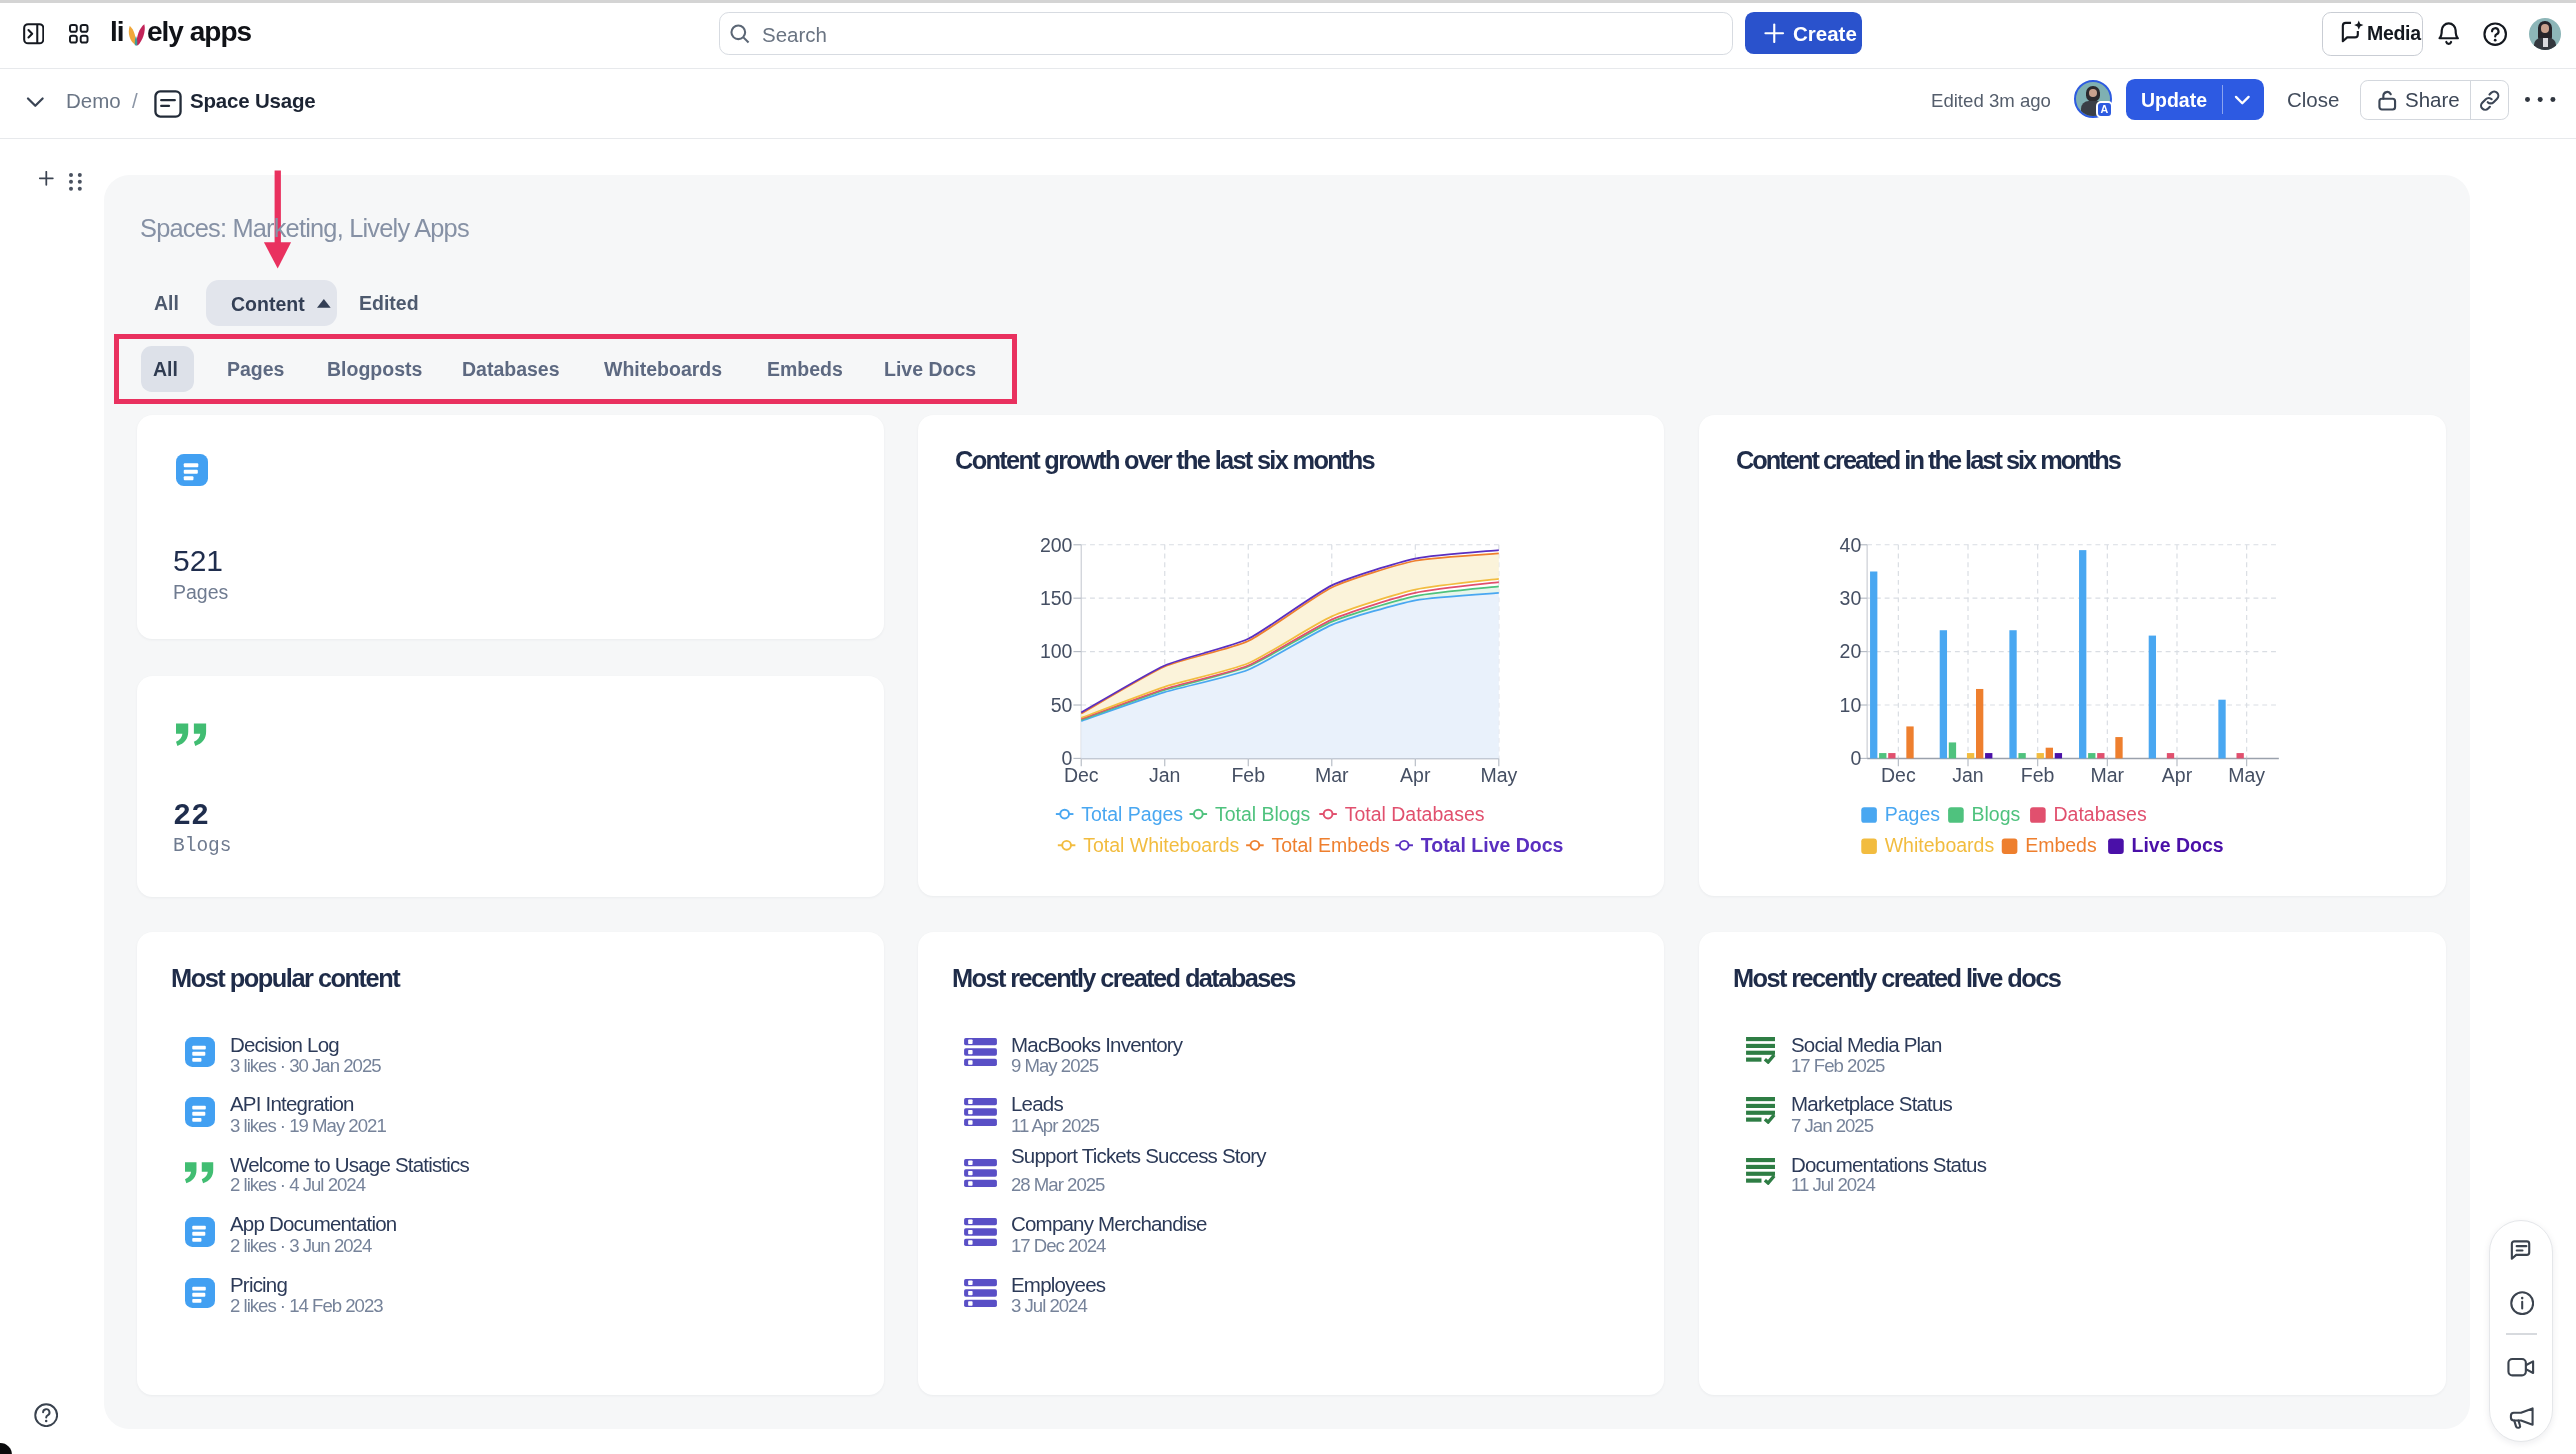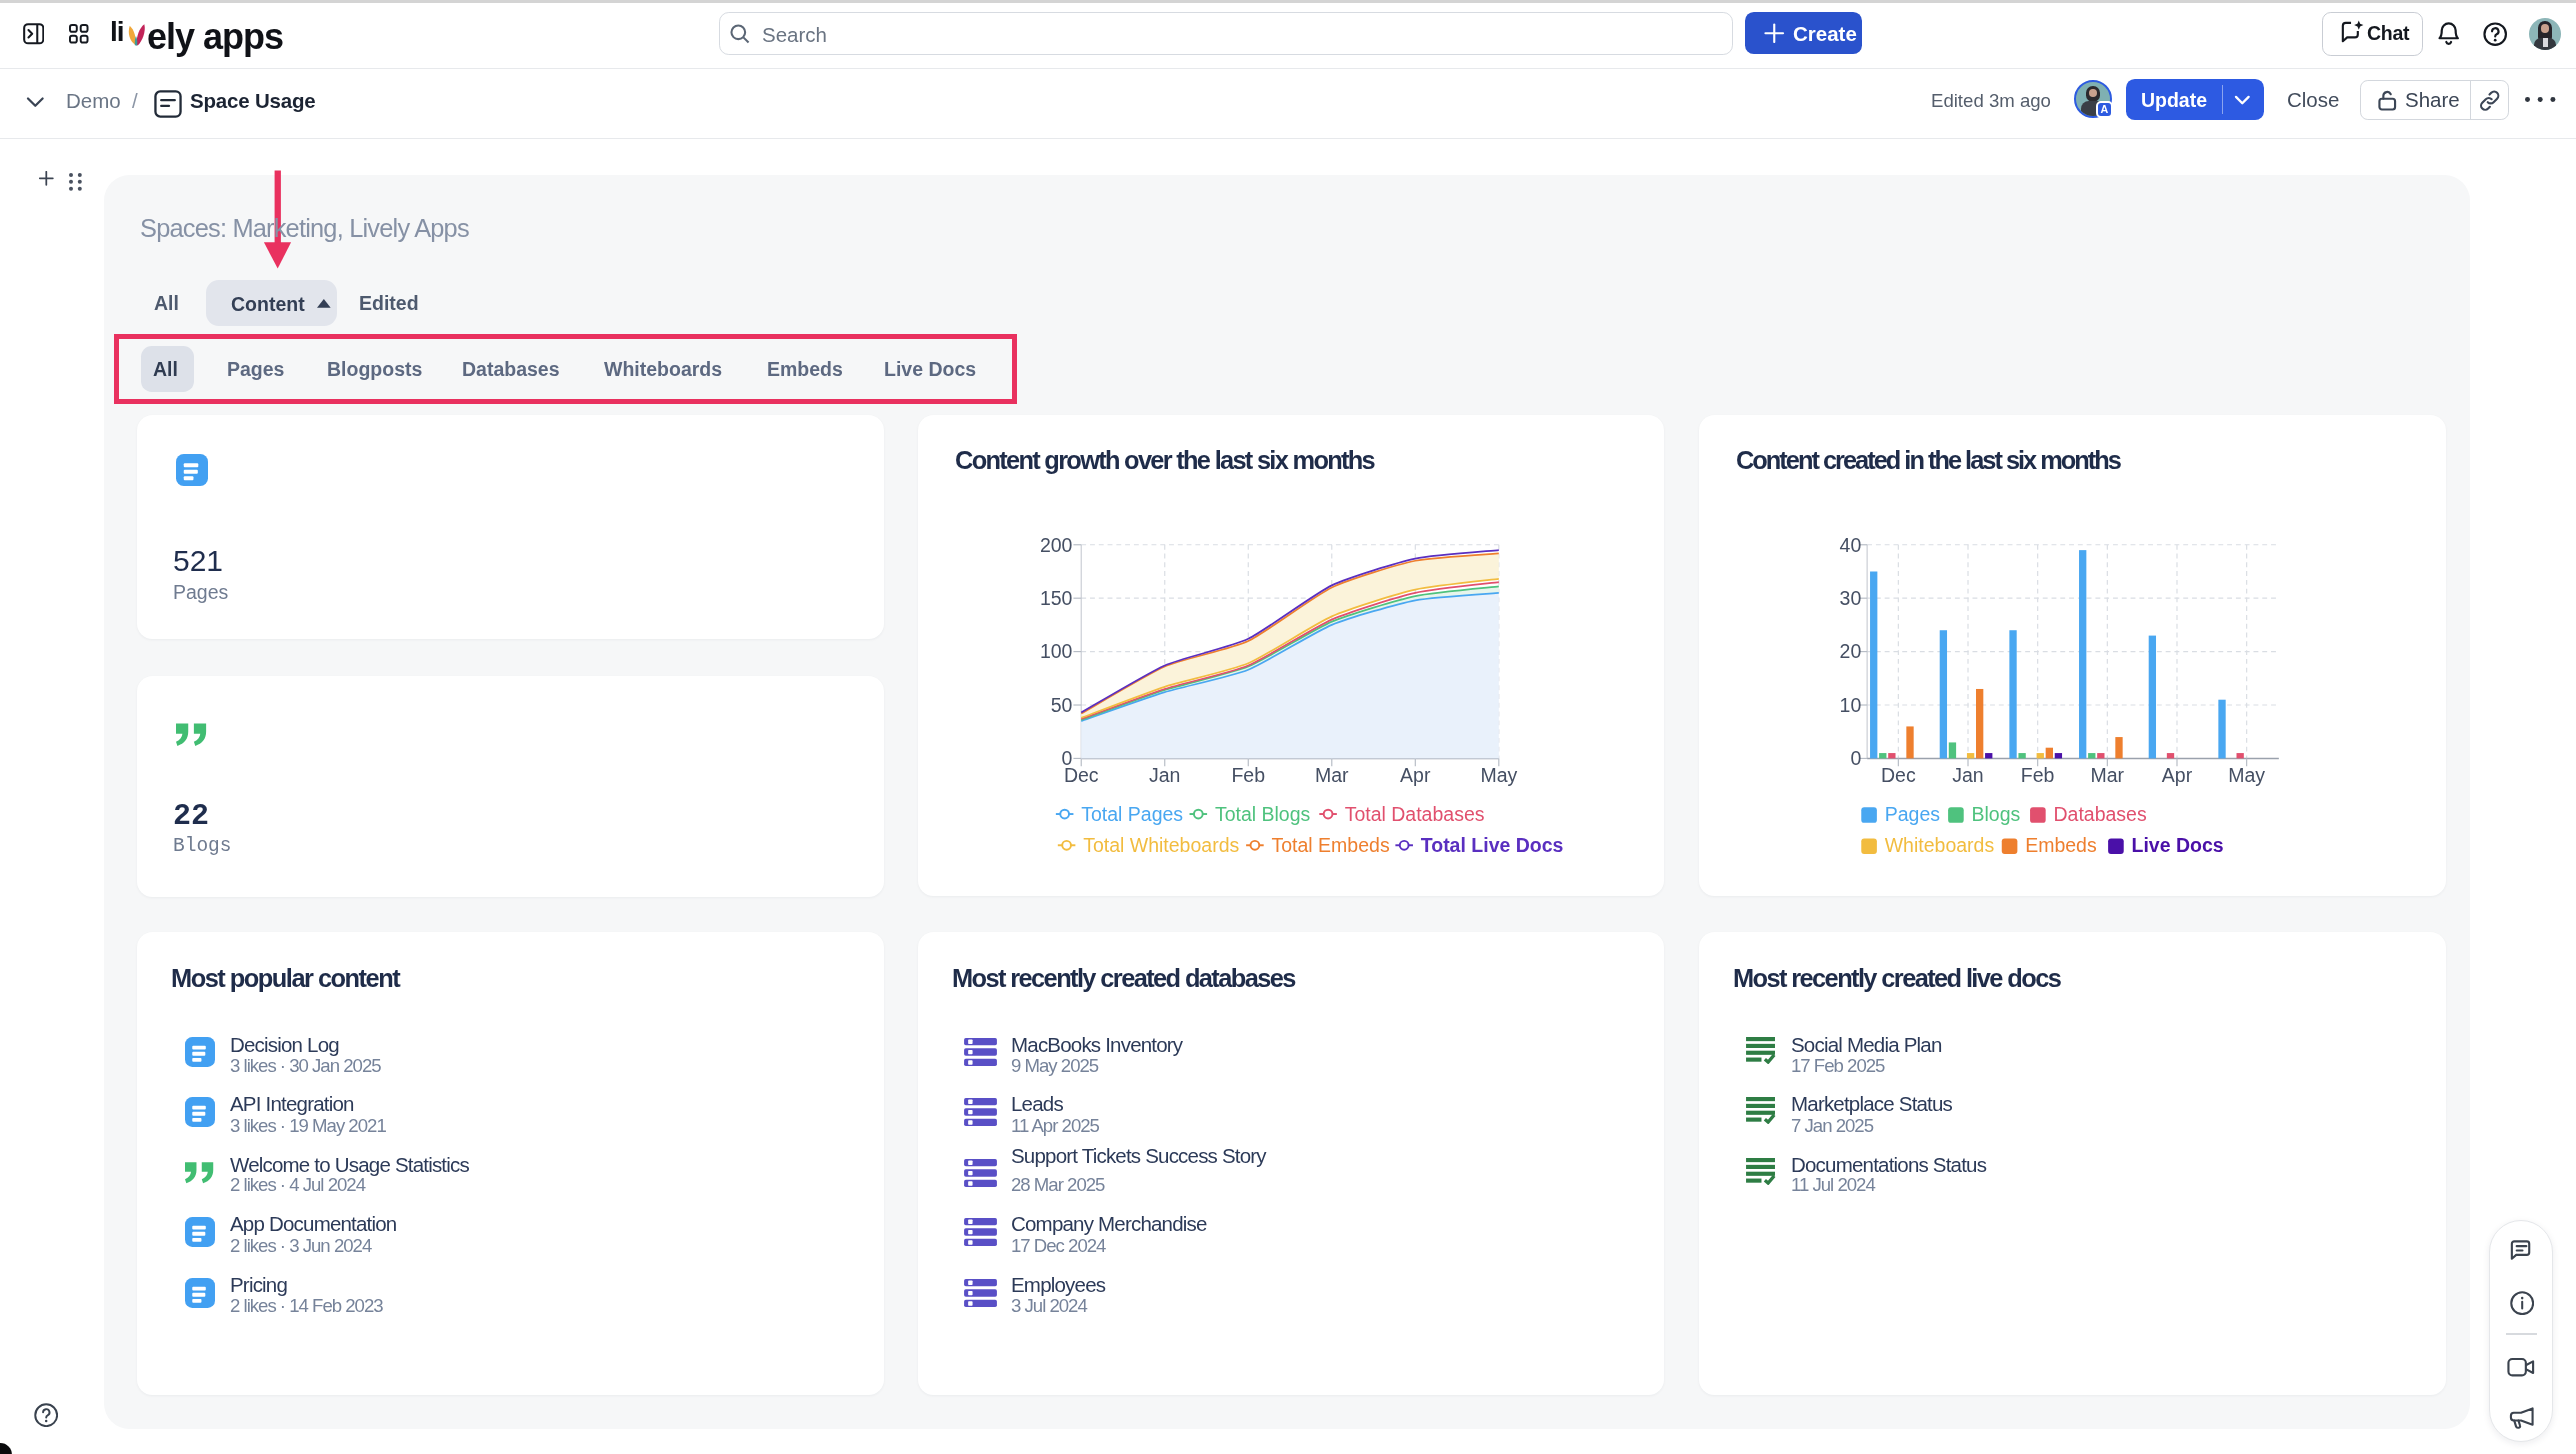--- a/index.html
+++ b/index.html
@@ -28,21 +28,21 @@
     <line x1="14.6" y1="1.6" x2="14.6" y2="20.4"></line>
     <path d="M5.6 7.2 L9.4 11 L5.6 14.8" stroke-linecap="round" stroke-linejoin="round"></path>
   </svg>
   <svg class="abs" style="left:69px; top:24.4px;" width="19.5" height="19.5" viewBox="0 0 20 20" fill="none" stroke="#14181f" stroke-width="2">
     <rect x="1" y="1" width="7" height="7" rx="2.2"></rect>
     <rect x="12" y="1" width="7" height="7" rx="2.2"></rect>
     <rect x="1" y="12" width="7" height="7" rx="2.2"></rect>
     <rect x="12" y="12" width="7" height="7" rx="2.2"></rect>
   </svg>
   <div class="abs" style="left:110px; top:15.6px; font-size:28px; font-weight:bold; color:#101217; letter-spacing:-1px;">li</div>
-  <div class="abs" style="left:147px; top:15.6px; font-size:36px; font-weight:bold; color:#101217; letter-spacing:-1px;">ely apps</div>
+  <div class="abs" style="left:147px; top:15.6px; font-size:28px; font-weight:bold; color:#101217; letter-spacing:-1px;">ely apps</div>
   <svg class="abs" style="left:126px; top:22.5px;" width="21.5" height="23.4" viewBox="0 0 22 24">
     <path d="M8.9 22 C3.6 18 1.4 10.2 3.8 2.8 C8.3 6.8 10.6 15 9.9 21.6 Z" fill="#f0a73a"></path>
     <path d="M10.7 22 C10.5 14 13.6 5 18.8 1.2 C20.6 9 16.8 18.2 12 23.2 Z" fill="#c22459"></path>
     <path d="M9.1 22.8 C8.7 18.4 9.3 15.4 10.2 13.3 C11.4 15.6 11.8 19 11.4 23.3 Z" fill="#3f9a98"></path>
   </svg>
 
   <div class="abs" style="left:719px; top:11.7px; width:1014px; height:43px; border:1.4px solid #d7dbe1; border-radius:9.8px; background:#fff;"></div>
   <svg class="abs" style="left:729px; top:22.5px;" width="22.5" height="22.5" viewBox="0 0 23 23" fill="none" stroke="#5b6675" stroke-width="2.1">
     <circle cx="9.5" cy="9.5" r="7"></circle>
       <line x1="14.7" y1="14.7" x2="20" y2="20"></line>
@@ -54,21 +54,21 @@
     <line x1="10.5" y1="1.5" x2="10.5" y2="19.5"></line>
       <line x1="1.5" y1="10.5" x2="19.5" y2="10.5"></line>
   </svg>
   <div class="abs" style="left:1793px; top:21.5px; font-size:20.5px; font-weight:bold; color:#fff;">Create</div>
 
   <div class="abs" style="left:2322px; top:11.7px; width:101px; height:44px; border:1.4px solid #c9cdd4; border-radius:8.8px; background:#fff;"></div>
   <svg class="abs" style="left:2338px; top:17.6px;" width="29" height="29" viewBox="0 0 30 30" fill="none" stroke="#14181f" stroke-width="2.2" stroke-linejoin="round">
     <path d="M20.5 13.5 v3.5 a3 3 0 0 1 -3 3 H9.5 L5 24 V8 a3 3 0 0 1 3 -3 h5.5"></path>
     <path d="M21.5 2.5 l1.4 3.4 3.4 1.4 -3.4 1.4 -1.4 3.4 -1.4 -3.4 -3.4 -1.4 3.4 -1.4 z" fill="#14181f" stroke="none"></path>
   </svg>
-  <div class="abs" style="left:2367px; top:21.5px; font-size:19.5px; font-weight:bold; color:#14181f; letter-spacing:-0.3px;">Chat</div>
+  <div class="abs" style="left:2367px; top:21.5px; font-size:19.5px; font-weight:bold; color:#14181f; letter-spacing:-0.3px;">Media</div>
 
   <svg class="abs" style="left:2436px; top:20.5px;" width="25.4" height="26" viewBox="0 0 26 27" fill="none" stroke="#14181f" stroke-width="2.3" stroke-linecap="round" stroke-linejoin="round">
     <path d="M13 2.5 a7.2 7.2 0 0 1 7.2 7.2 c0 6 2.3 8.2 2.3 8.2 h-19 c0 0 2.3 -2.2 2.3 -8.2 a7.2 7.2 0 0 1 7.2 -7.2 z"></path>
     <path d="M10.5 21.8 a2.6 2.6 0 0 0 5 0"></path>
   </svg>
   <svg class="abs" style="left:2483px; top:21.5px;" width="24.4" height="24.4" viewBox="0 0 25 25" fill="none" stroke="#14181f" stroke-width="2.2">
     <circle cx="12.5" cy="12.5" r="11"></circle>
     <path d="M9.3 9.6 a3.3 3.3 0 1 1 4.7 3 c-1 .5 -1.5 1 -1.5 2.2" stroke-linecap="round"></path>
     <circle cx="12.5" cy="18.6" r="1.4" fill="#14181f" stroke="none"></circle>
   </svg>

